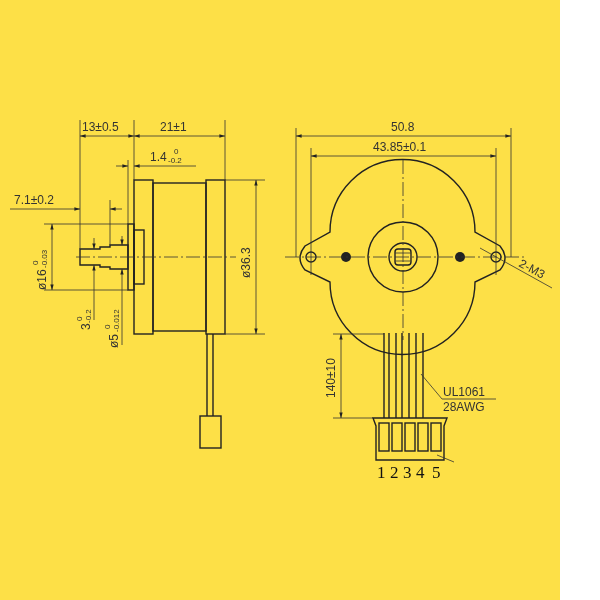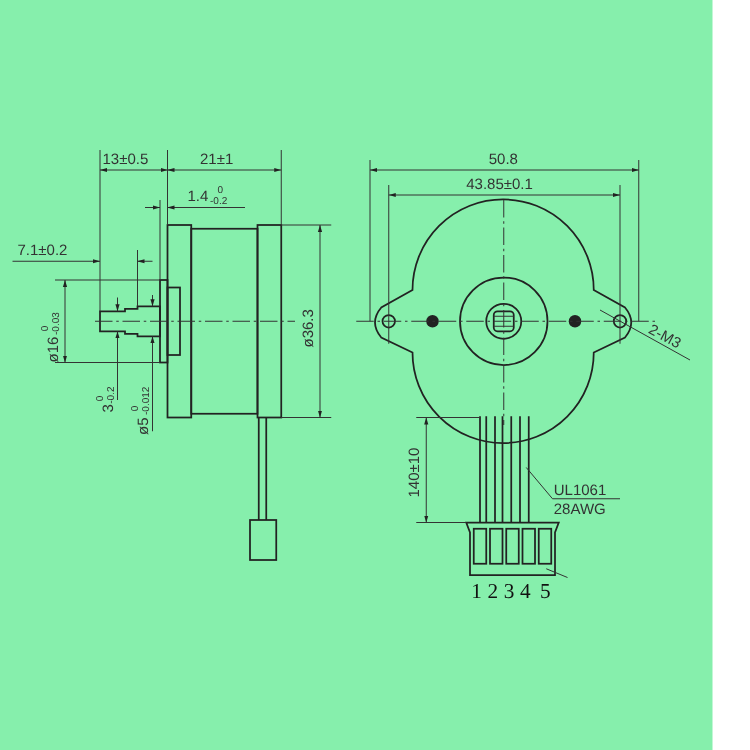--- a/index.html
+++ b/index.html
@@ -1,16 +1,16 @@
 <!DOCTYPE html>
 <html><head>
 <meta charset="utf-8">
 <style>
   html, body { margin: 0; padding: 0; background: #ffffff; }
-  #canvas { position: relative; width: 570px; height: 600px; background: #86efac; overflow: hidden; }
+  #canvas { position: relative; width: 526px; height: 600px; background: #fde047; overflow: hidden; padding-left: 34px; }
   svg { position: absolute; left: 0; top: 0; }
   .ln { stroke: #222; stroke-width: 1.4; fill: none; }
   .thin { stroke: #333; stroke-width: 0.8; fill: none; }
   .ctr { stroke: #333; stroke-width: 0.8; fill: none; stroke-dasharray: 14 3 2 3; }
   .txt { font-family: "Liberation Sans", sans-serif; font-size: 12px; fill: #333; }
   .txts { font-family: "Liberation Sans", sans-serif; font-size: 8px; fill: #333; }
   .pin { font-family: "Liberation Serif", serif; font-size: 17px; fill: #111; }
 </style>
 </head>
 <body>

